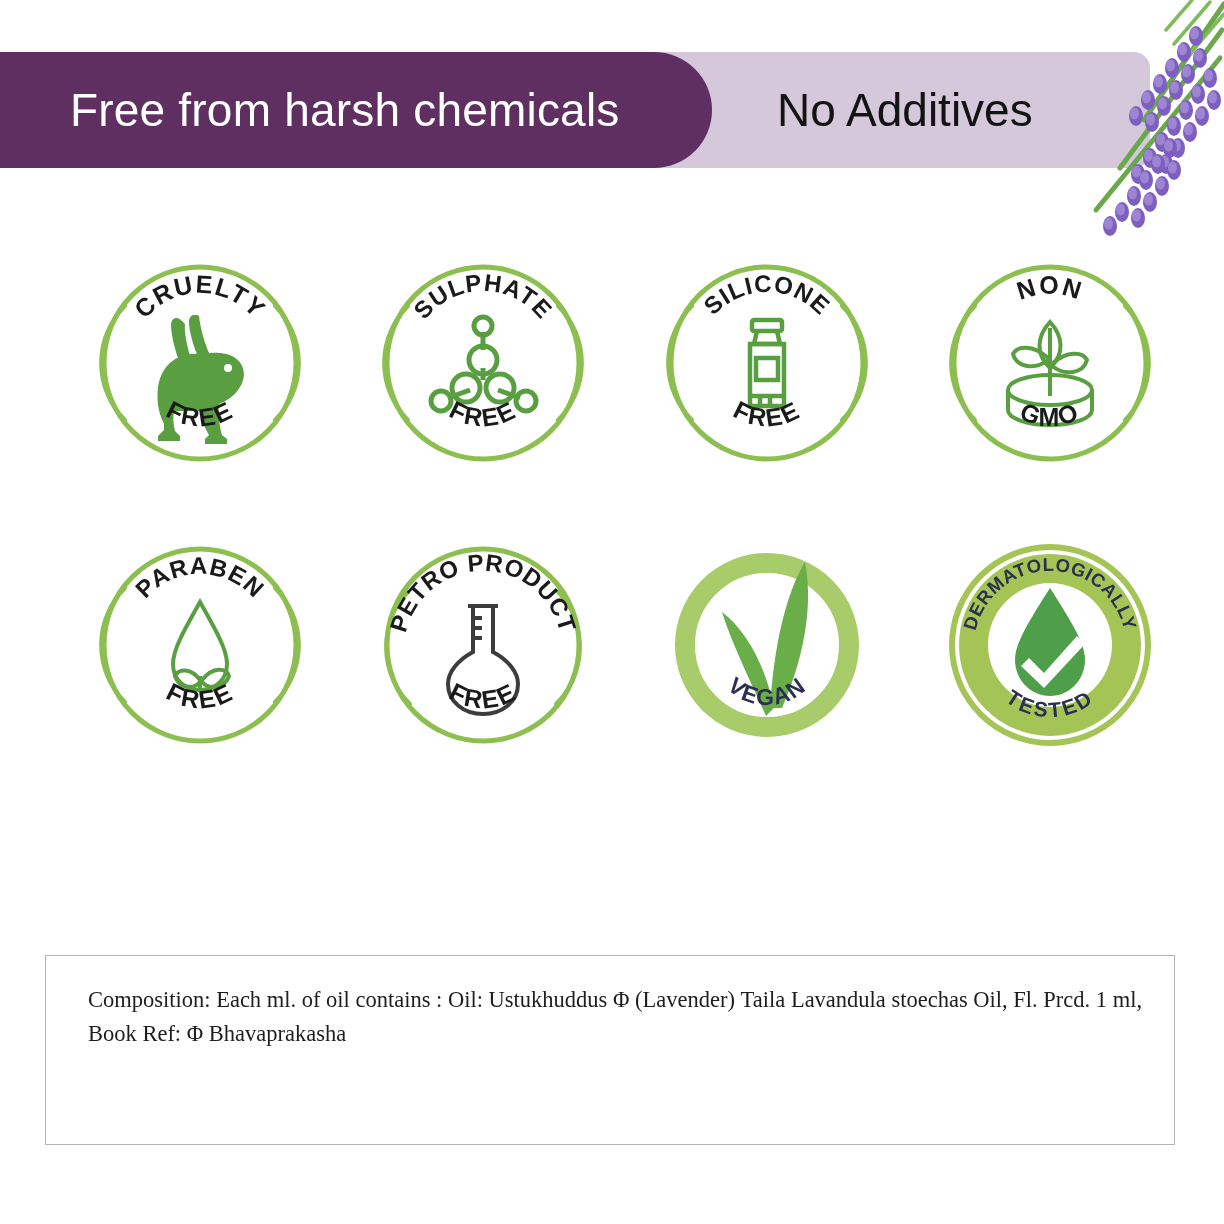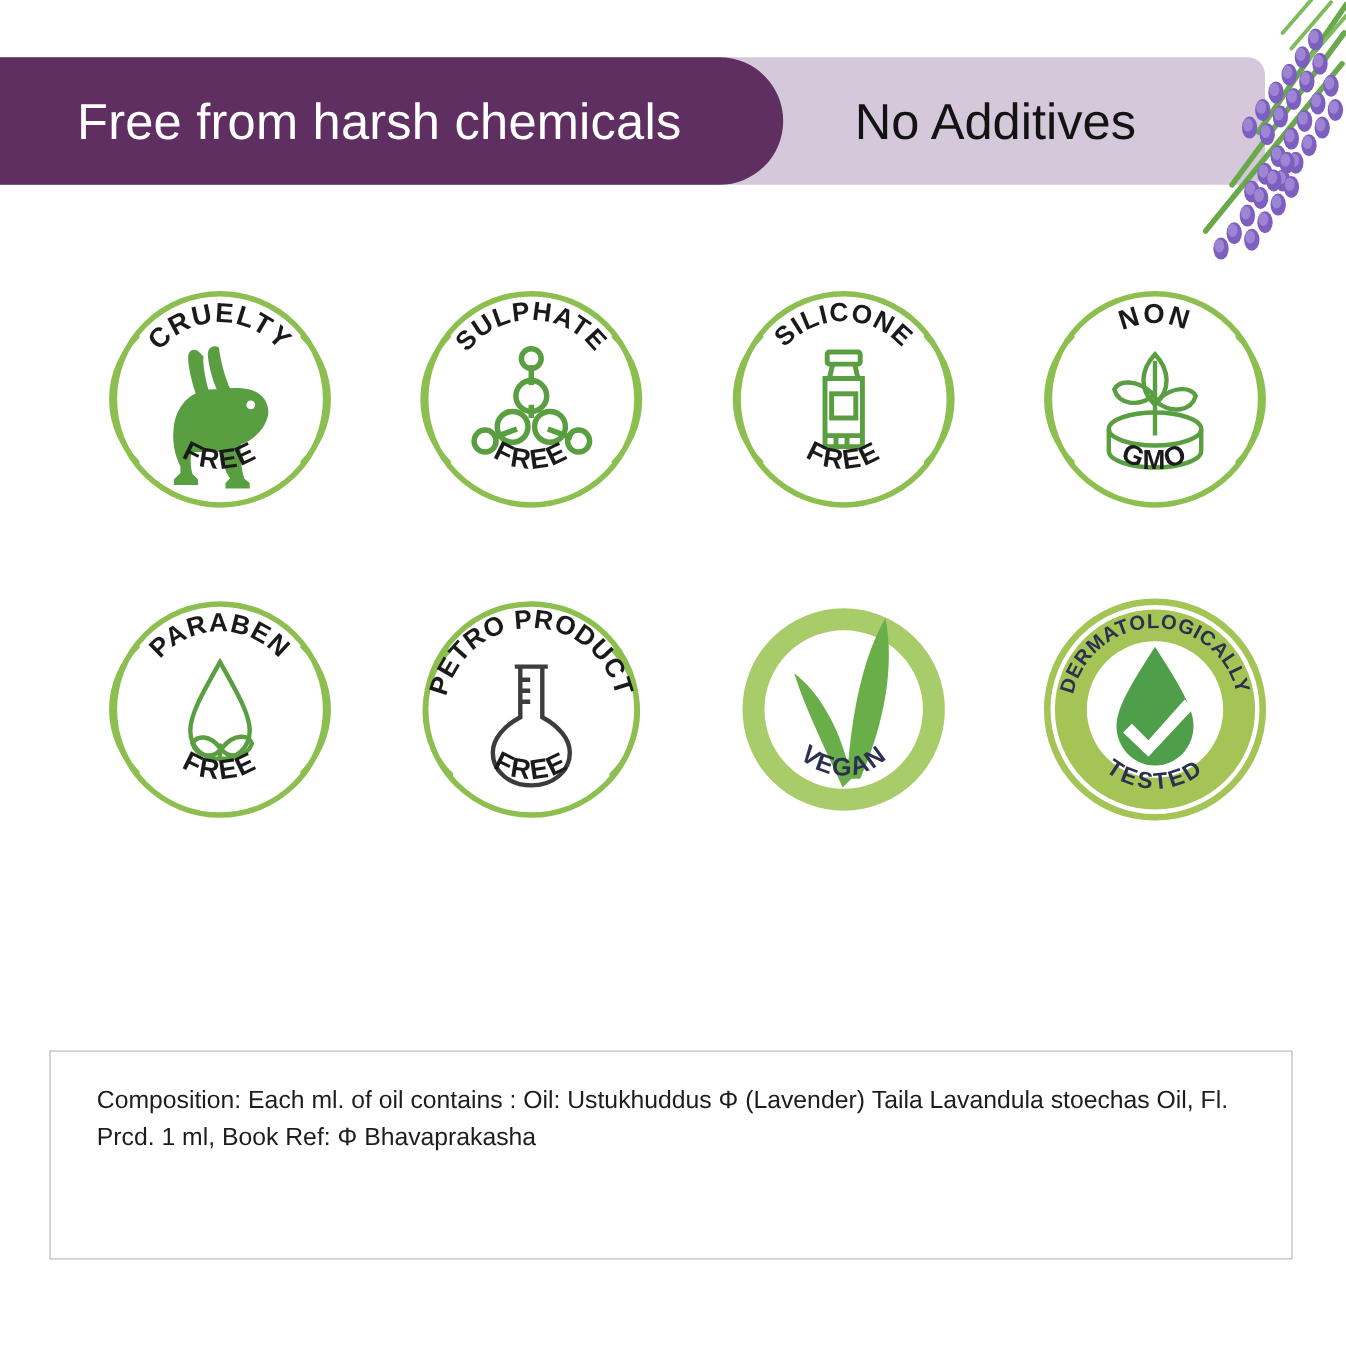--- a/index.html
+++ b/index.html
@@ -93,20 +93,21 @@
   
   .composition-box {
     position: absolute;
     left: 45px;
     top: 955px;
     width: 1130px;
     height: 190px;
     border: 1px solid #b5b5b5;
     background: #ffffff;
     box-sizing: border-box;
+    font-family: Liberation Serif, serif;
   }
   .composition-text {
     position: absolute;
     left: 42px;
     top: 27px;
     width: 1055px;
     font-size: 22.5px;
     line-height: 34px;
     color: #1d1d1d;
   }

